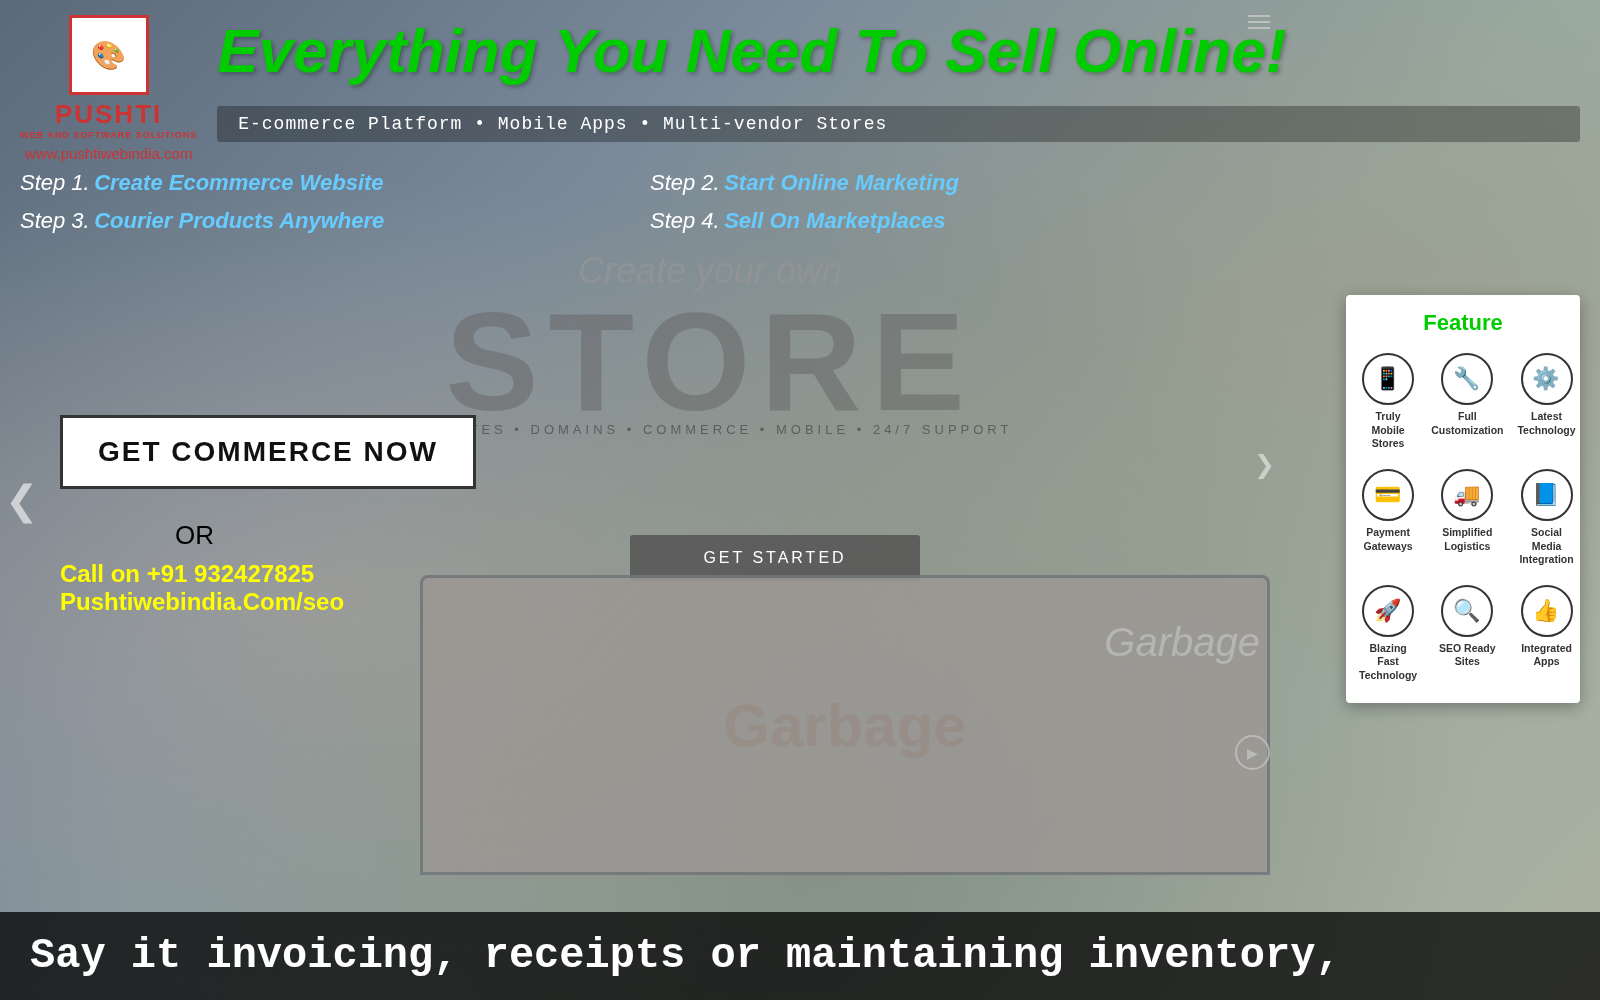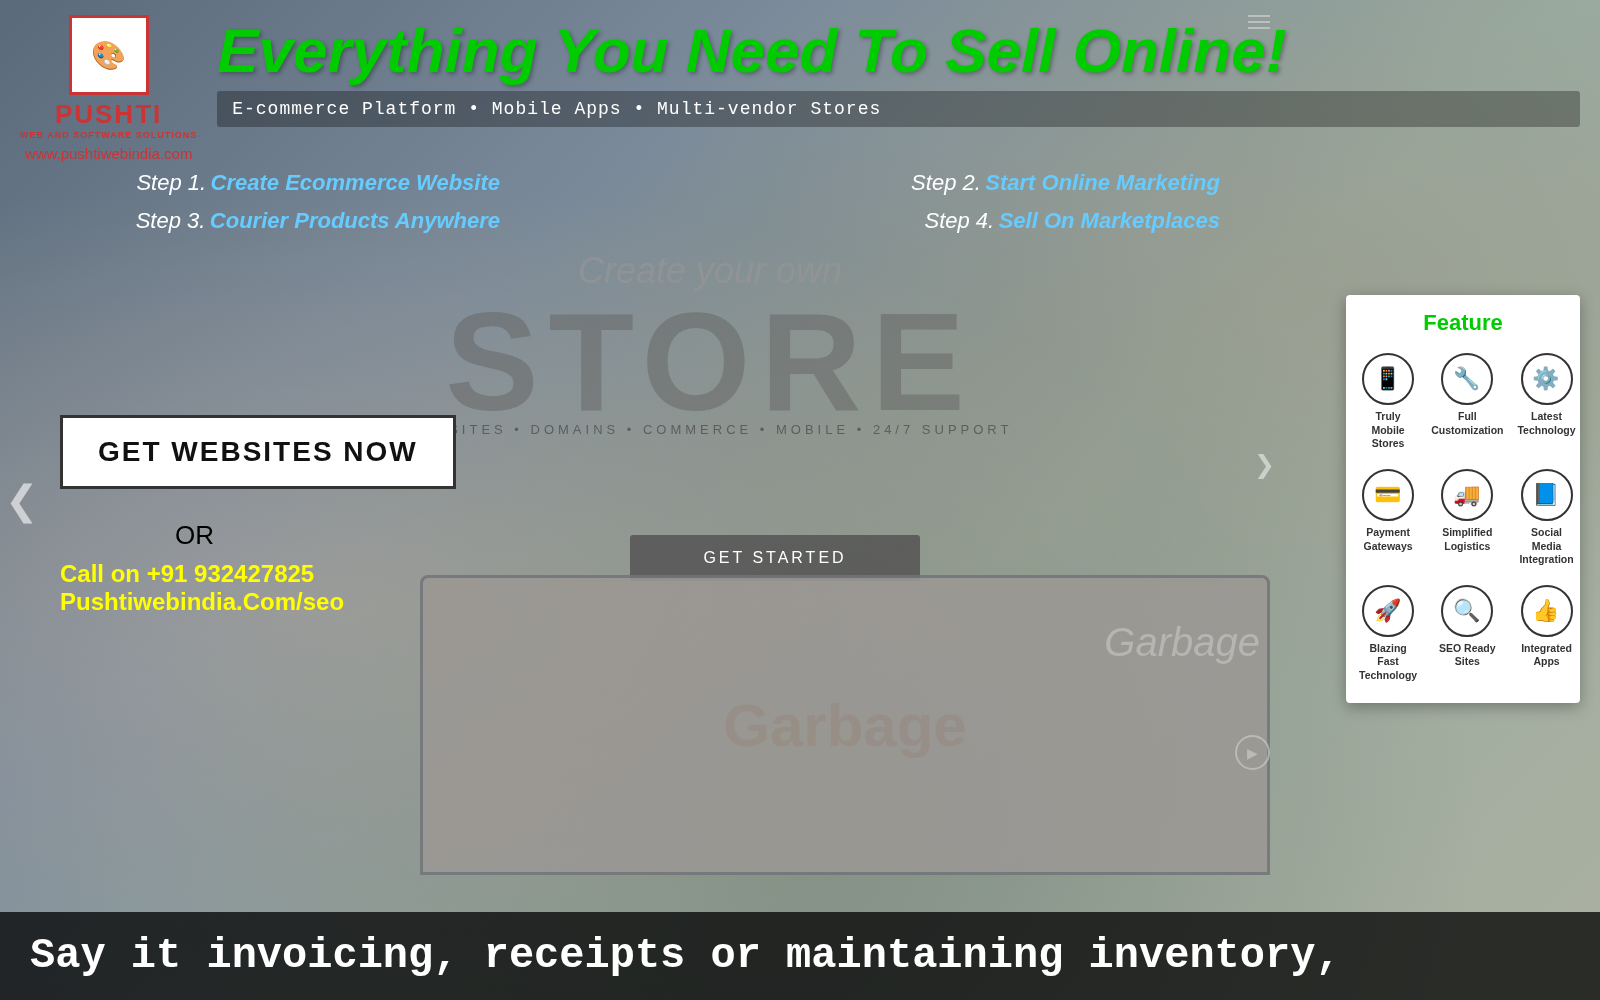--- a/index.html
+++ b/index.html
@@ -104,44 +104,43 @@
       color: #00cc00;
       line-height: 1;
       text-shadow: 2px 2px 4px rgba(0,0,0,0.3);
       font-style: italic;
     }
 
     .subtitle-bar {
       display: flex;
       align-items: center;
       gap: 15px;
-      margin-top: 9px;
+      margin-top: 24px;
       background: rgba(0,0,0,0.3);
-      padding: 8px 15px;
+      padding: 8px 21px;
       border-radius: 3px;
     }
 
     .subtitle-text {
       font-size: 18px;
       color: white;
       font-family: 'Courier New', monospace;
       letter-spacing: 1px;
     }
 
     
     .steps-section {
       position: absolute;
       top: 170px;
       left: 20px;
       right: 1100px;
     }
 
     .step-item {
       margin-bottom: 12px;
-      text-align: right;
     }
 
     .step-label {
       font-size: 22px;
       font-style: italic;
       color: white;
     }
 
     .step-action {
       font-size: 22px;
@@ -481,21 +480,21 @@
     </div>
   </div>
 
   <div class="center-content">
     <div class="create-your-own">Create your own</div>
     <div class="store-text">STORE</div>
     <div class="websites-bar">WEBSITES • DOMAINS • COMMERCE • MOBILE • 24/7 SUPPORT</div>
   </div>
 
   <div class="get-started-btn">
-    <span class="get-started-btn-text">GET WEBSITES NOW</span>
+    <span class="get-started-btn-text">GET COMMERCE NOW</span>
   </div>
 
   <div class="or-text">OR</div>
 
   <div class="contact-info">
     <div class="phone-text">Call on +91 932427825</div>
     <div class="website-text">Pushtiwebindia.Com/seo</div>
   </div>
 
   <div class="get-started-center">

